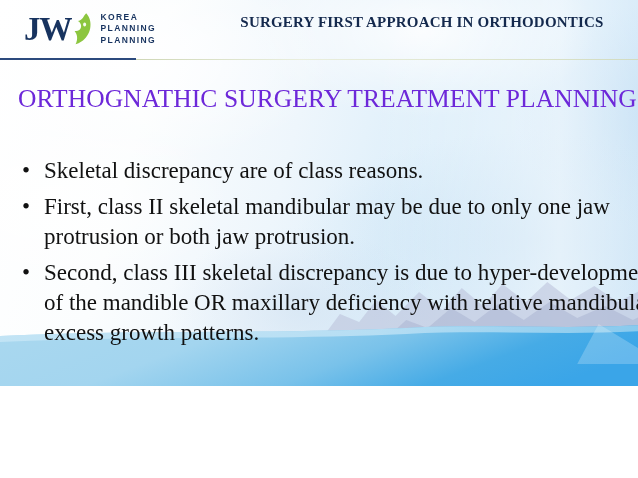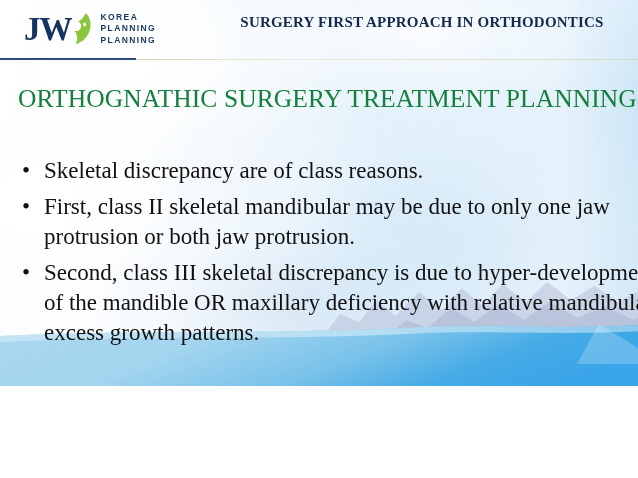--- a/index.html
+++ b/index.html
@@ -126,21 +126,21 @@
     right: 0; height: 1px;
     background: linear-gradient(90deg,#cfd7b6 0%, #e9eedd 30%, #dfe6cf 60%, #cfd9bc 100%);
   }
 
   
   .slide-title {
     position: absolute;
     left: 18px;
     top: 84px;
     font-size: 25.5px;
-    color: #15803d;
+    color: #6d28d9;
     letter-spacing: 0.1px;
     white-space: nowrap;
   }
   .bullets {
     position: absolute;
     left: 18px;
     top: 156px;
     right: 24px;
   }
   .bullet {

